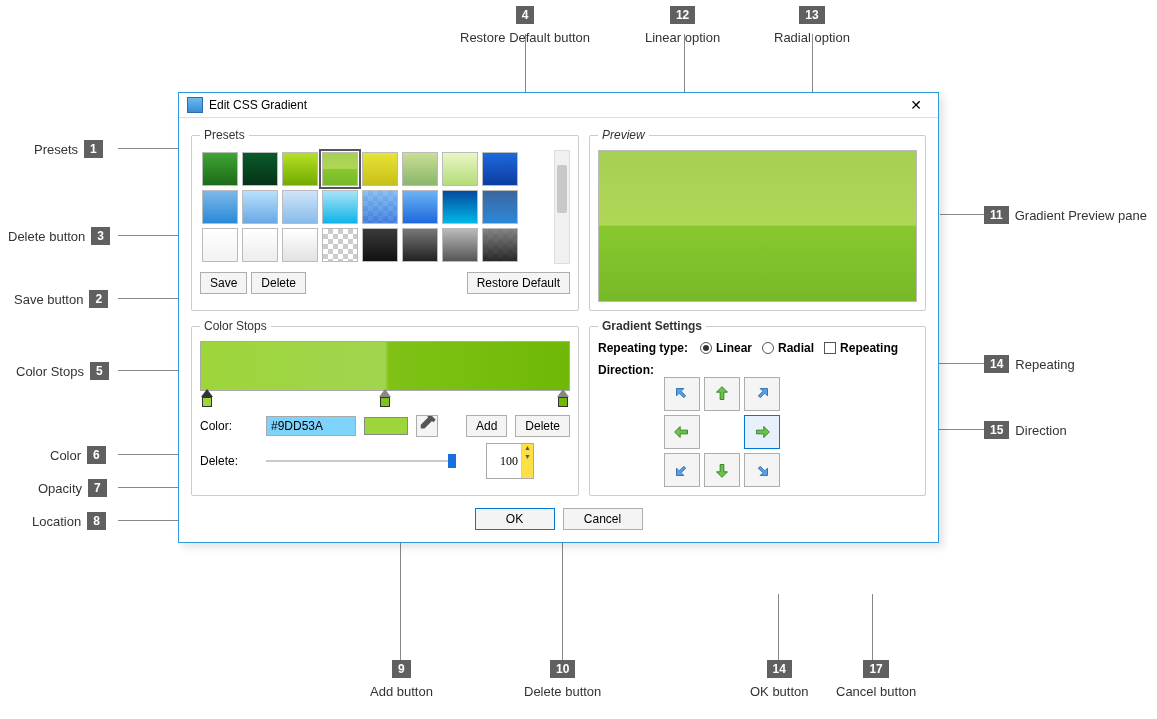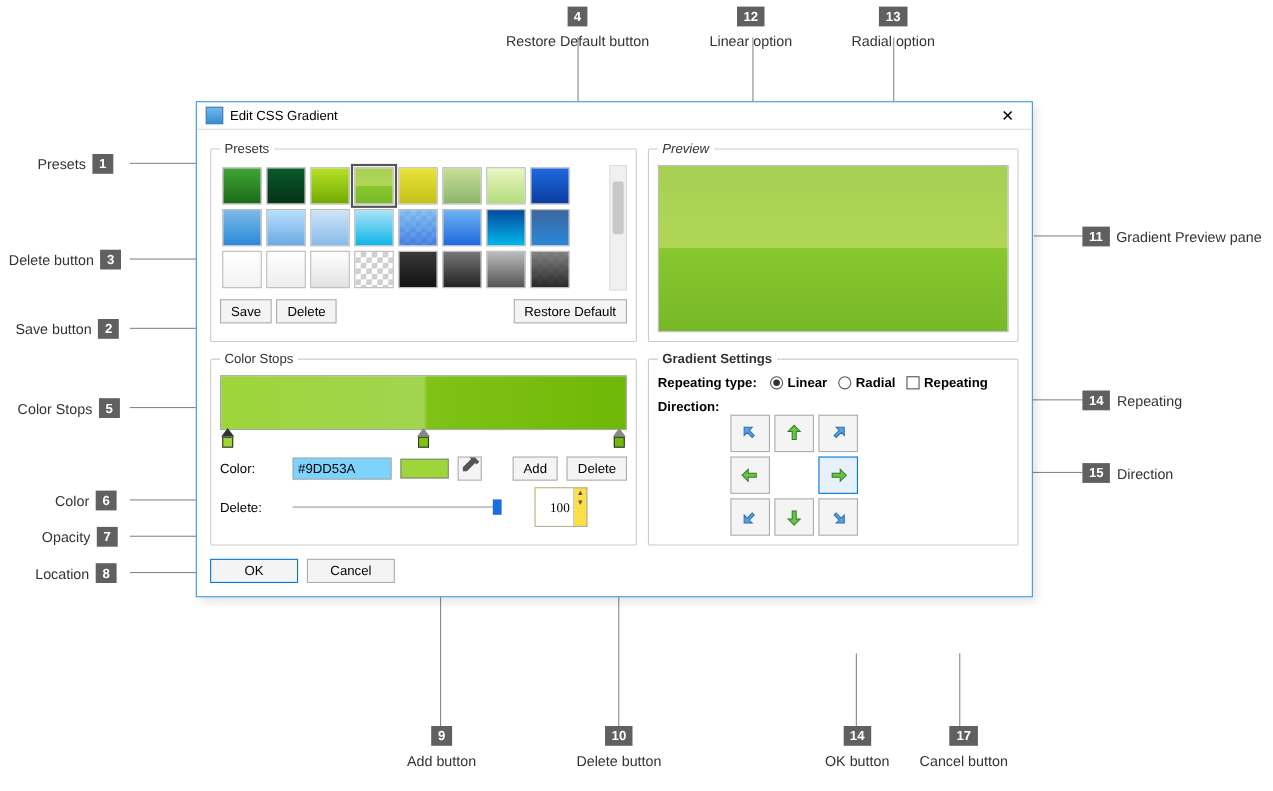--- a/index.html
+++ b/index.html
@@ -243,21 +243,21 @@
     gap:4px; margin-left: 66px;
   }
   .dir-btn {
     background:#f4f4f4;border:1px solid #adadad;display:flex;align-items:center;justify-content:center;cursor:pointer;
   }
   .dir-btn.sel{border-color:#0078d7;background:#e8f0fb;}
   .dir-btn svg{width:22px;height:22px;}
   .dir-center{visibility:hidden;}
 
   .dialog-footer {
-    display:flex; justify-content:flex-start; gap:8px; padding-top:4px;
+    display:flex; justify-content:center; gap:8px; padding-top:4px;
   }
   button.primary { border:1px solid #0078d7; }
   button.wide { width: 80px; }
 
   .checker {
     background-image:
       linear-gradient(45deg,#ccc 25%,transparent 25%,transparent 75%,#ccc 75%),
       linear-gradient(45deg,#ccc 25%,transparent 25%,transparent 75%,#ccc 75%);
     background-size: 10px 10px;
     background-position: 0 0, 5px 5px;

